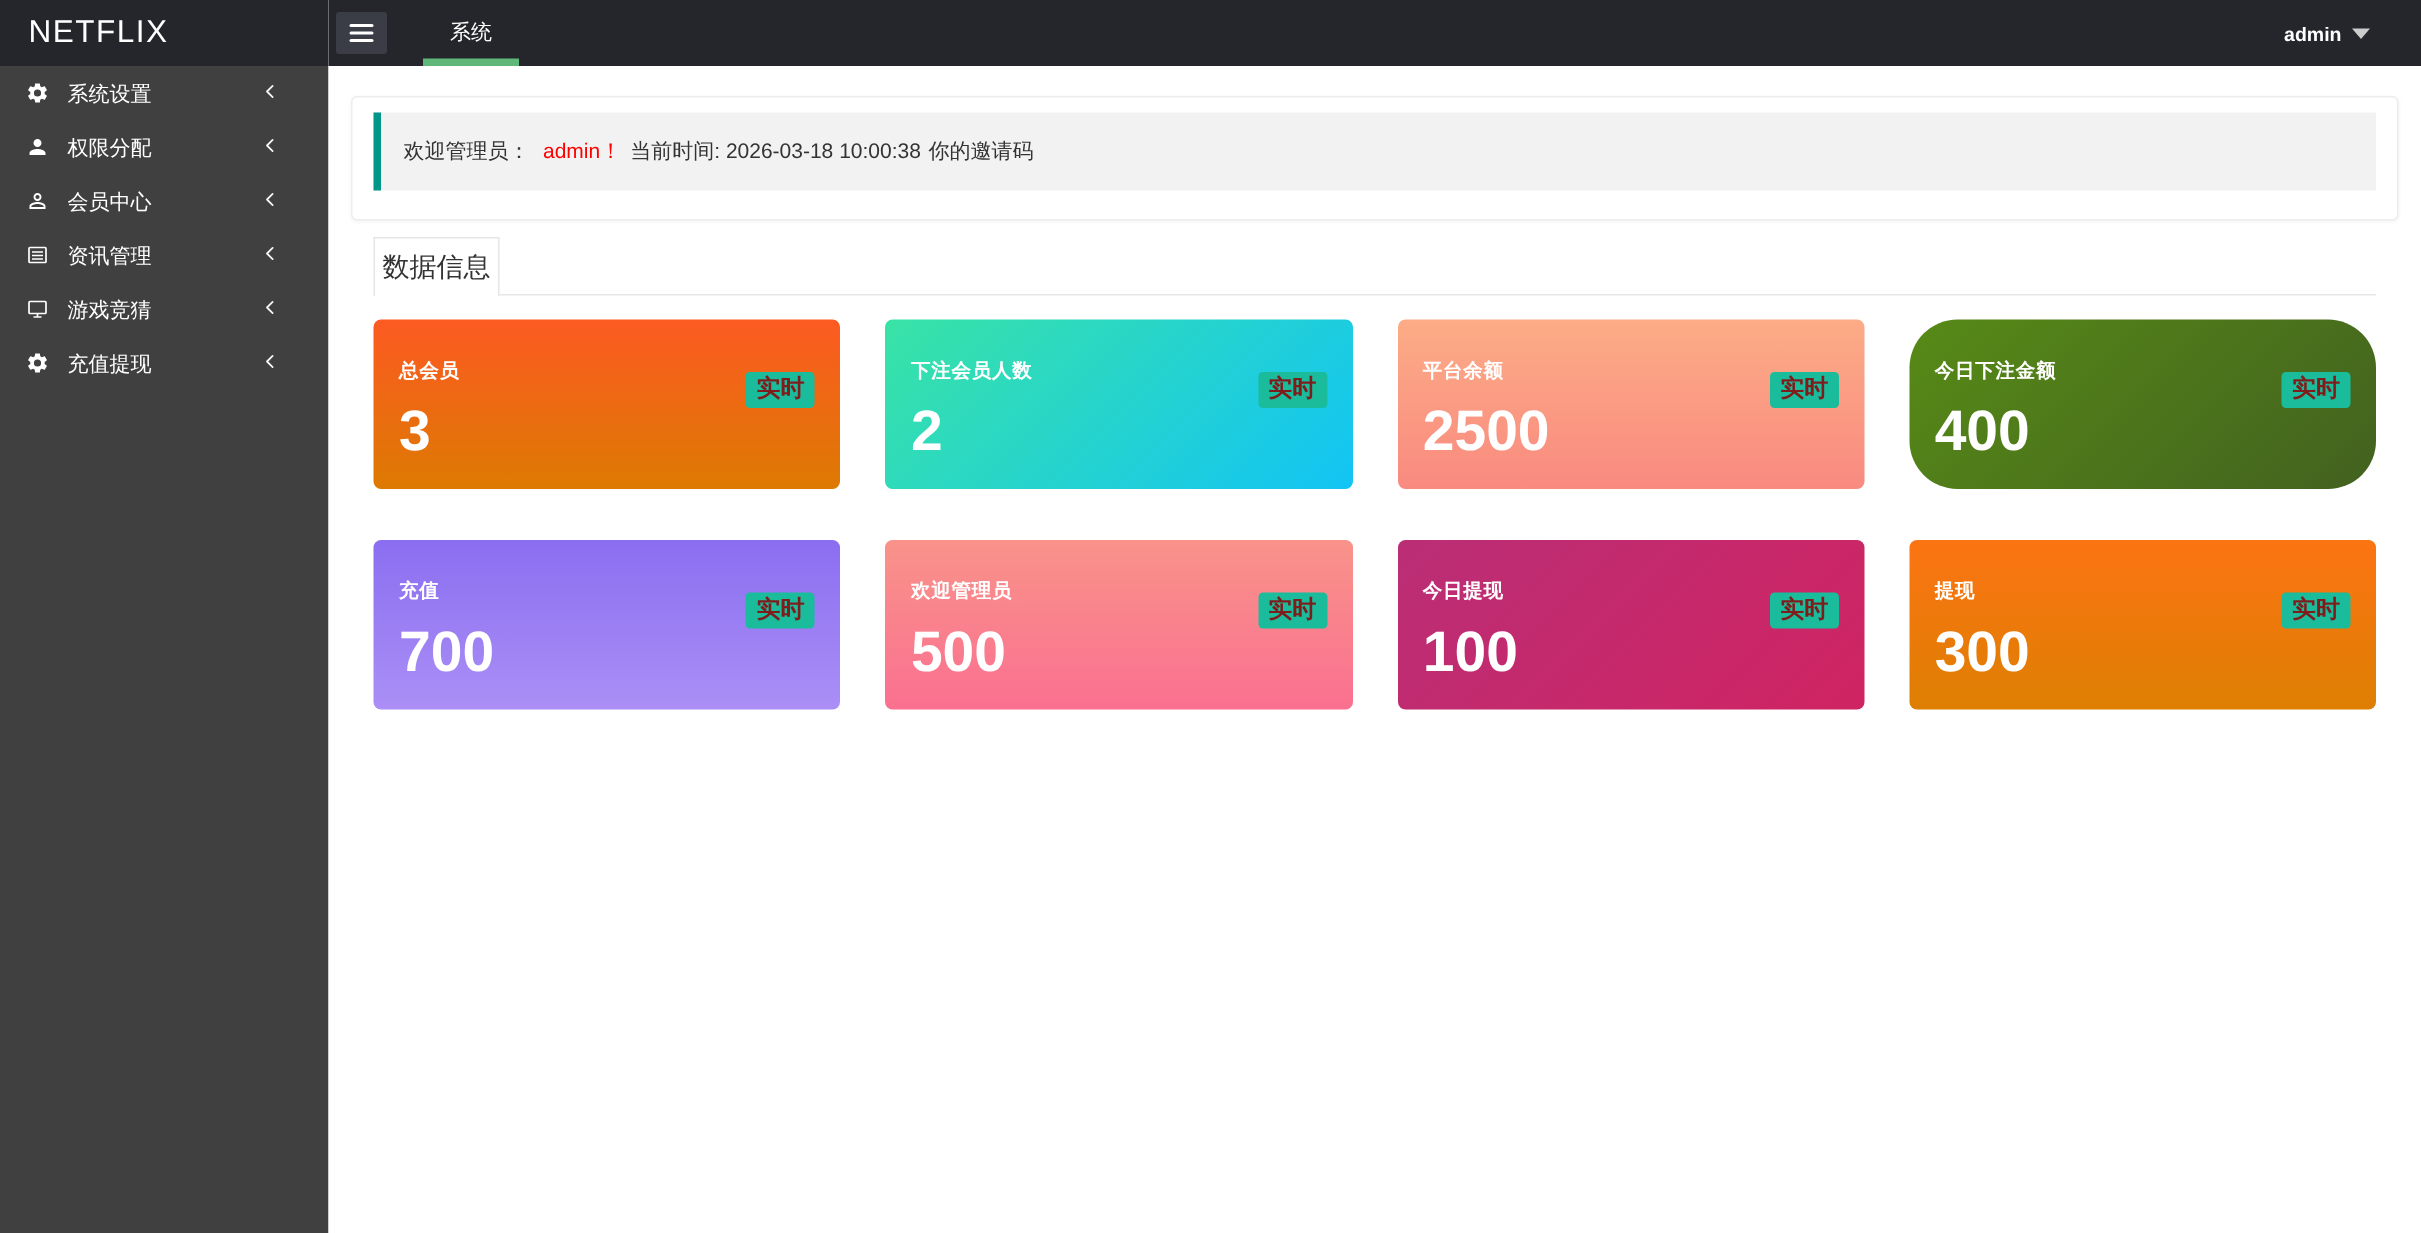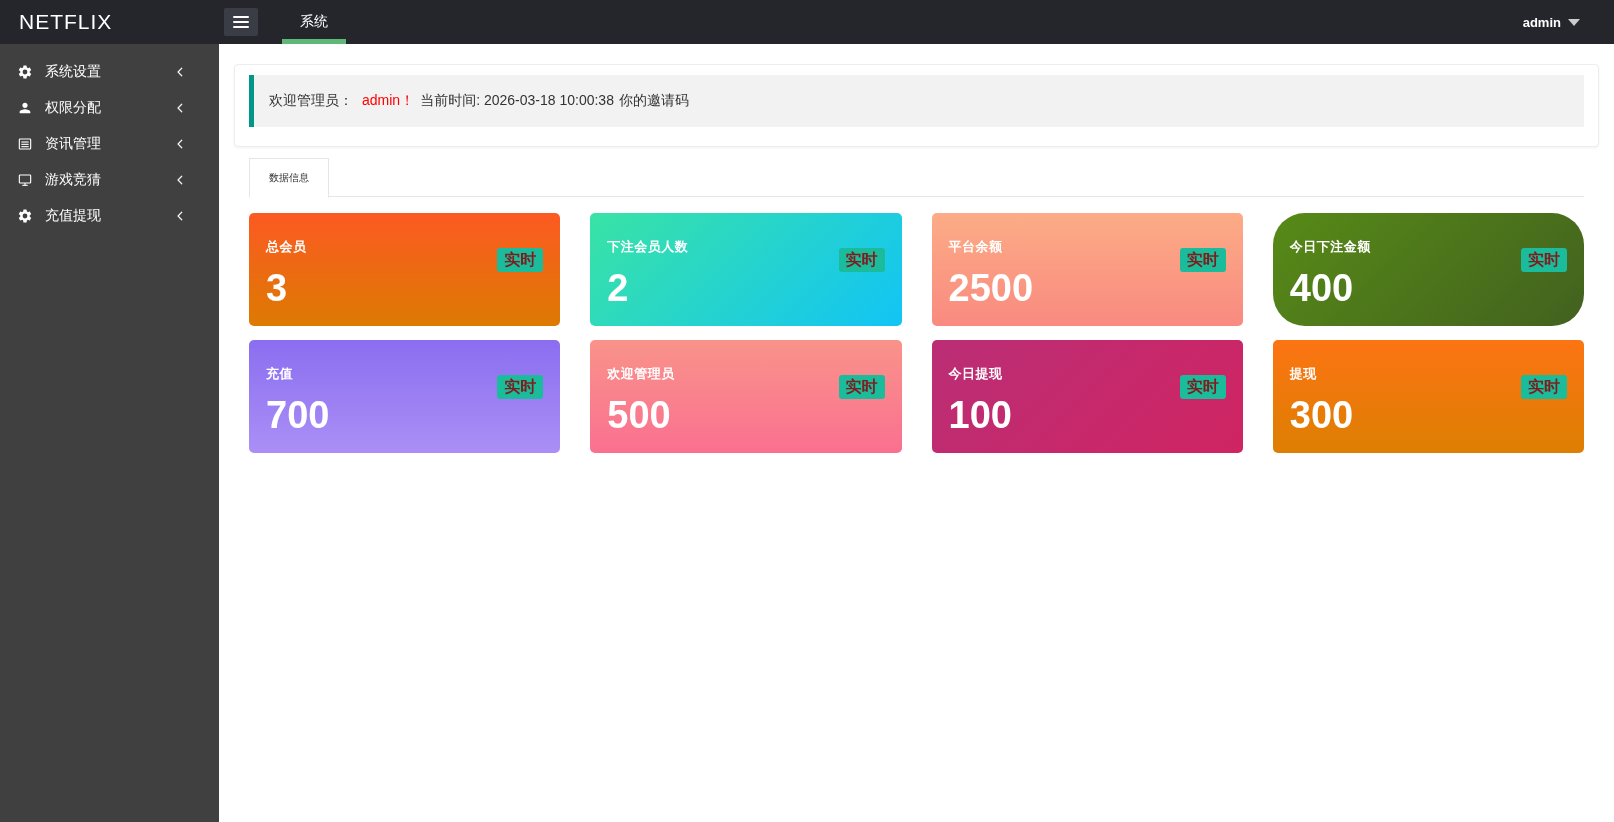--- a/index.html
+++ b/index.html
@@ -12,21 +12,21 @@
   }
   
   .sidebar { width: 219px; flex: 0 0 219px; height: 822px; background: #404040; }
   .logo {
     height: 44px; line-height: 44px; background: #24262c;
     color: #fff; font-size: 21px; font-weight: 500; letter-spacing: 1px;
     padding-left: 19px;
   }
   .menu { padding-top: 10px; }
   .menu-item {
-    height: 36px; display: flex; align-items: center;
+    height: 36px; display: flex; align-items: flex-start;
     padding: 0 35px 0 17px; color: #fff; font-size: 14px; cursor: pointer;
   }
   .mi-icon { width: 16px; height: 16px; margin-right: 12px; display: inline-flex; align-items: center; justify-content: center; }
   .mi-icon svg { display: block; }
   .mi-label { flex: 1; }
   .mi-chevron { display: inline-flex; opacity: .95; }
   
   .main { flex: 1; display: flex; flex-direction: column; background: #fff; }
   .topbar { height: 44px; background: #24262c; display: flex; align-items: center; position: relative; flex: 0 0 44px; }
   .hamburger {
@@ -71,25 +71,25 @@
     background: #f2f2f2; border-left: 5px solid var(--accent-teal, #009688);
     padding: 16px 15px; font-size: 14px; color: #333; line-height: 1.4;
   }
   .admin-name { color: var(--name-red, #ff0000); margin: 0 6px 0 9px; }
   .time-text { margin-right: 5px; }
   .section { margin: 0 15px; }
   .tabbar { margin-top: 11px; height: 39px; position: relative; border-bottom: 1px solid #e6e6e6; }
   .tab-active {
     position: absolute; left: 0; top: 0; height: 40px; line-height: 38px;
     background: #fff; border: 1px solid #e6e6e6; border-bottom: 1px solid #fff;
-    padding: 0 19px; font-size: 10px; color: #333; z-index: 1; cursor: pointer;
+    padding: 0 5px; font-size: 18px; color: #333; z-index: 1; cursor: pointer;
   }
   .cards-grid {
     margin-top: 16px; display: grid;
-    grid-template-columns: repeat(4, 1fr); gap: 14px 30px;
+    grid-template-columns: repeat(4, 1fr); gap: 34px 30px;
   }
   .card {
     height: 113px; border-radius: 5px; color: #fff;
     padding: 25px 17px 0; position: relative;
   }
   .card-label { font-size: 13px; font-weight: 700; letter-spacing: .5px; }
   .card-badge {
     position: absolute; top: 35px; right: 17px;
     font-size: 16px; font-weight: 700; line-height: 1;
     padding: 4px 7px; border-radius: 3px; color: #7f1d1d;
@@ -125,20 +125,33 @@
           </svg>
       </span>
       <span class="mi-label">权限分配</span>
       <span class="mi-chevron">
         <svg width="9" height="14" viewBox="0 0 12 16">
             <polyline points="9,3 4,8 9,13" fill="none" stroke="#fff" stroke-width="1.6" stroke-linecap="round" stroke-linejoin="round"></polyline>
           </svg>
       </span>
     </div>
 
+    <div class="menu-item">
+      <span class="mi-icon">
+        <svg width="16" height="16" viewBox="0 0 24 24" fill="#fff">
+            <path d="M12 5.9a2.1 2.1 0 1 1 0 4.2 2.1 2.1 0 0 1 0-4.2m0 9c2.97 0 6.1 1.46 6.1 2.1v1.1H5.9V17c0-.64 3.13-2.1 6.1-2.1M12 4C9.79 4 8 5.79 8 8s1.79 4 4 4 4-1.79 4-4-1.79-4-4-4zm0 9c-2.67 0-8 1.34-8 4v3h16v-3c0-2.66-5.33-4-8-4z"></path>
+          </svg>
+      </span>
+      <span class="mi-label">会员中心</span>
+      <span class="mi-chevron">
+        <svg width="9" height="14" viewBox="0 0 12 16">
+            <polyline points="9,3 4,8 9,13" fill="none" stroke="#fff" stroke-width="1.6" stroke-linecap="round" stroke-linejoin="round"></polyline>
+          </svg>
+      </span>
+    </div>
 
     <div class="menu-item">
       <span class="mi-icon">
         <svg width="16" height="16" viewBox="0 0 24 24" fill="none" stroke="#fff" stroke-width="1.7">
             <rect x="3.5" y="4.5" width="17" height="15" rx="1"></rect>
             <line x1="6.5" y1="9" x2="17.5" y2="9"></line>
             <line x1="6.5" y1="12.5" x2="17.5" y2="12.5"></line>
             <line x1="6.5" y1="16" x2="17.5" y2="16"></line>
           </svg>
       </span>

